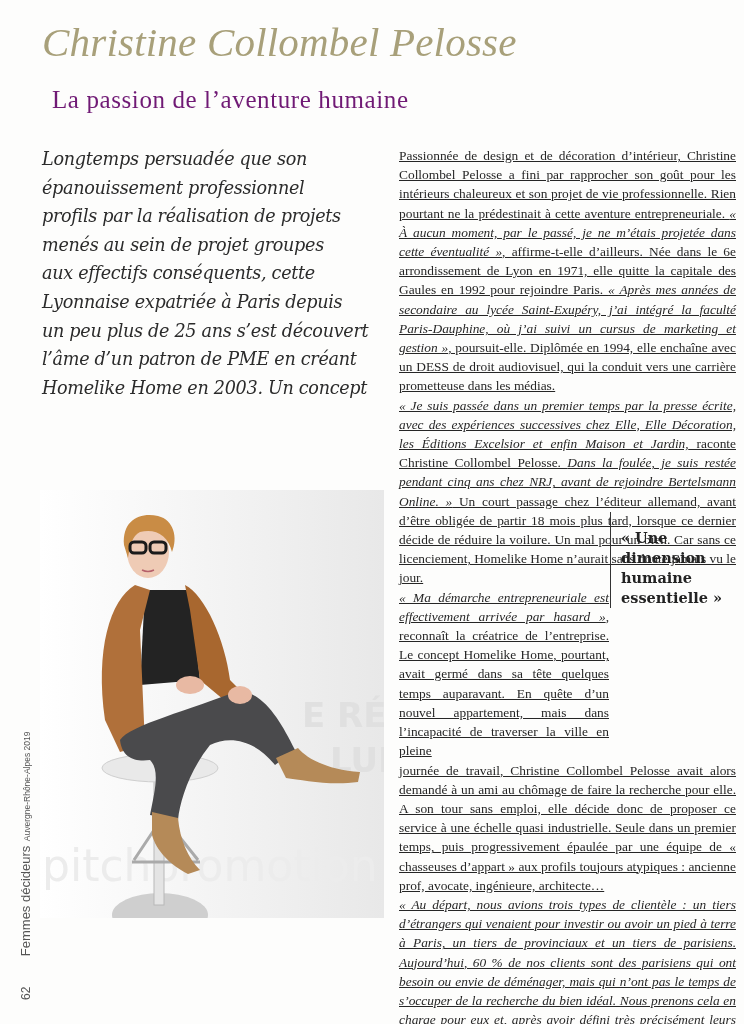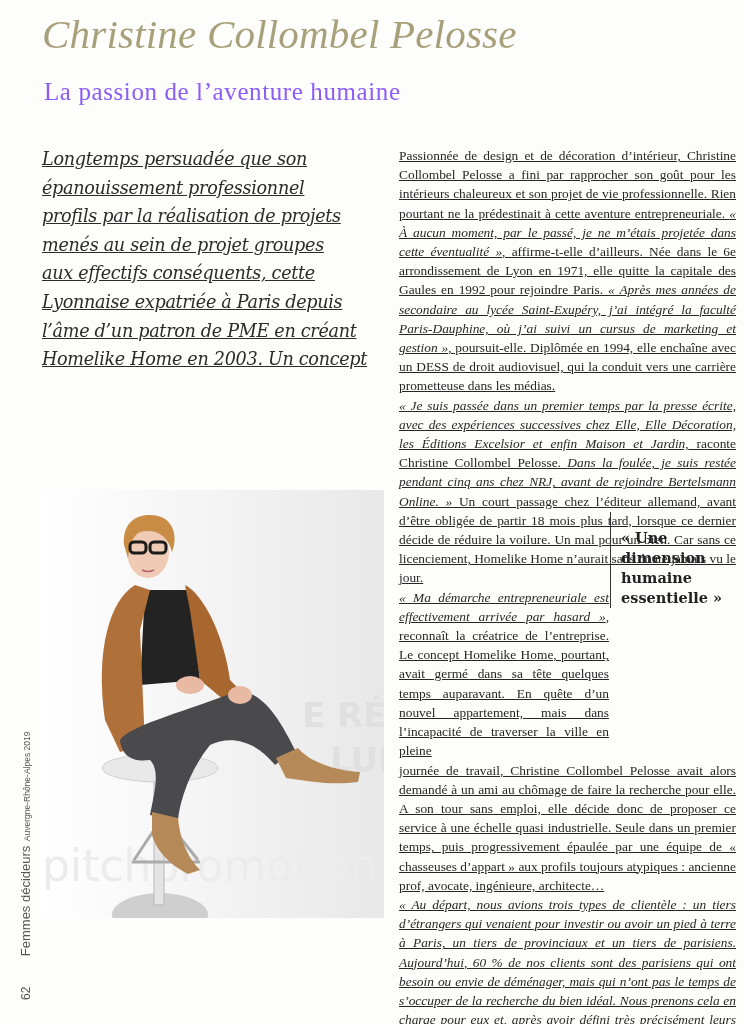--- a/index.html
+++ b/index.html
@@ -2,35 +2,35 @@
 <html><head>
 <meta charset="utf-8">
 <style>
   html, body { margin: 0; padding: 0; }
   body {
     width: 744px; height: 1024px; position: relative; overflow: hidden;
     background: #fdfdfc; color: #2a2a2a;
     font-family: "Liberation Serif", "DejaVu Serif", serif;
   }
   .title {
-    position: absolute; left: 42px; top: 10px; margin: 0;
+    position: absolute; left: 42px; top: 18px; margin: 0;
     font-family: "Liberation Serif", serif; font-style: italic; font-weight: normal;
     font-size: 41px; color: #a8a07a; letter-spacing: 0.2px; white-space: nowrap;
   }
   .subtitle {
-    position: absolute; left: 44px; top: 78px; margin: 0;
+    position: absolute; left: 44px; top: 78px; margin: 8px;
     font-family: "Liberation Serif", serif; font-weight: normal;
-    font-size: 25px; color: #8b5cf6; letter-spacing: 0.6px; white-space: nowrap;
+    font-size: 25px; color: #701a75; letter-spacing: 0.6px; white-space: nowrap;
   }
   .lead {
     position: absolute; left: 42px; top: 145px; width: 350px;
     font-family: "DejaVu Serif", serif; font-style: italic;
     font-size: 17.6px; line-height: 28.6px; color: #2b2b2b; letter-spacing: -0.3px;
   }
-  .lead .ln { display: block; white-space: nowrap; text-decoration: underline; }
+  .lead .ln { display: block; white-space: nowrap; }
   .photo {
     position: absolute; left: 40px; top: 490px; width: 344px; height: 428px;
     background: linear-gradient(90deg, #ffffff 0%, #f6f6f6 40%, #e8e8e8 100%);
     overflow: hidden;
   }
   .photo .bgtext { position: absolute; color: #e0e0e0; font-family: "DejaVu Sans", sans-serif; font-weight: bold; white-space: nowrap; }
   .body-col {
     position: absolute; left: 399px; top: 146px; width: 337px;
     font-family: "Liberation Serif", serif; font-size: 13.4px; line-height: 19.2px;
     color: #262626; text-align: justify;
@@ -61,20 +61,21 @@
 <h1 class="title">Christine Collombel Pelosse</h1>
 <h2 class="subtitle">La passion de l’aventure humaine</h2>
 
 <div class="lead">
   <span class="ln">Longtemps persuadée que son</span>
   <span class="ln">épanouissement professionnel</span>
   <span class="ln">profils par la réalisation de projets</span>
   <span class="ln">menés au sein de projet groupes</span>
   <span class="ln">aux effectifs conséquents, cette</span>
   <span class="ln">Lyonnaise expatriée à Paris depuis</span>
+  <span class="ln">un peu plus de 25 ans s’est découvert</span>
   <span class="ln">l’âme d’un patron de PME en créant</span>
   <span class="ln">Homelike Home en 2003. Un concept</span>
 </div>
 
 <div class="photo" title="Portrait of Christine Collombel Pelosse seated on a bar stool, wearing a tan leather jacket and ankle boots">
   <div class="bgtext" style="left:262px; top:205px; font-size:34px;">E RÉSI</div>
   <div class="bgtext" style="left:290px; top:250px; font-size:34px;">LUIR</div>
   <div class="bgtext" style="left:2px; top:350px; font-size:44px; font-weight:normal; color:#ececec;">pitchpromotion</div>
   <svg width="344" height="428" viewBox="0 0 344 428" style="position:absolute;left:0;top:0;">
 

